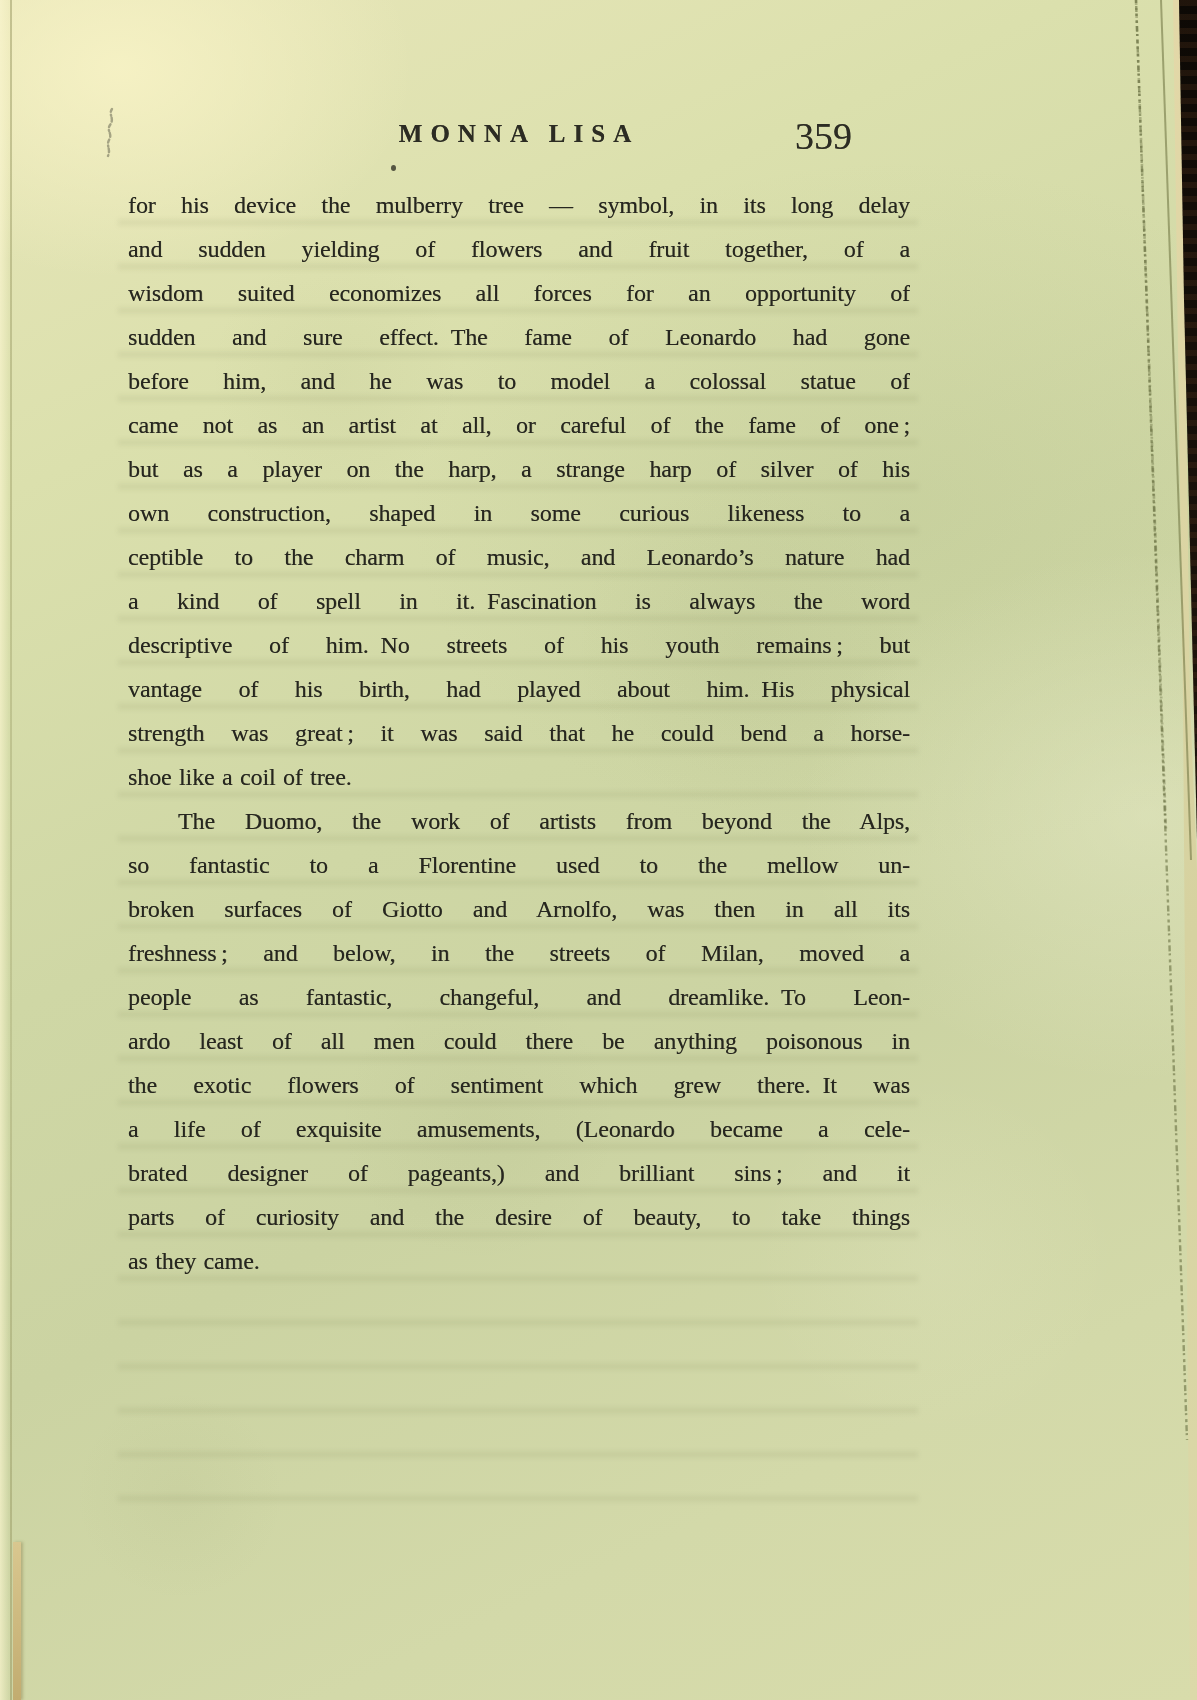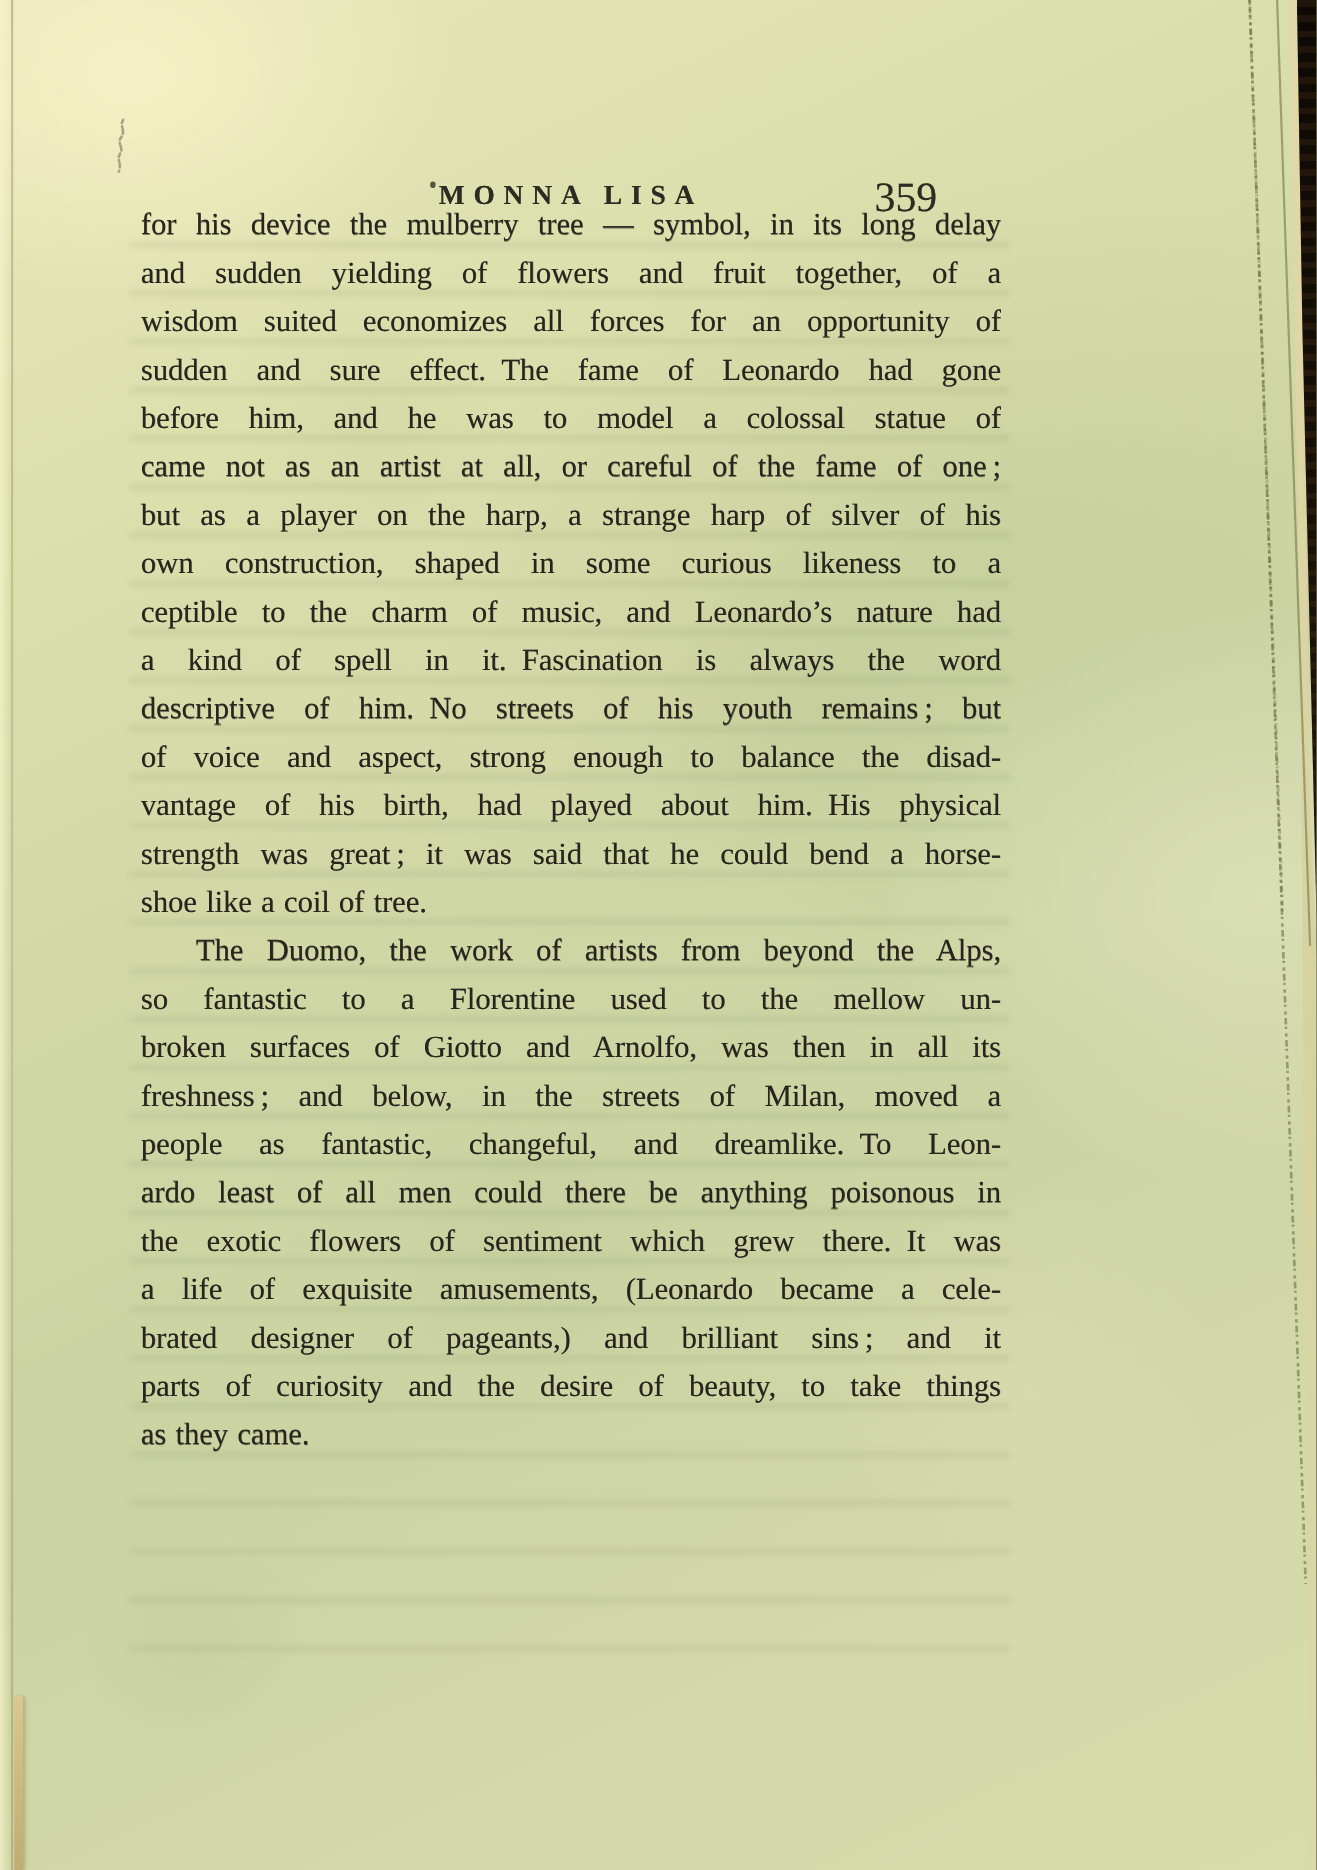--- a/index.html
+++ b/index.html
@@ -28,34 +28,33 @@
   }
   
   .bleed{
     position:absolute;left:118px;top:183px;width:800px;height:1330px;
     background:repeating-linear-gradient(to bottom, transparent 0 36px, rgba(105,112,72,.085) 36px 43px, transparent 43px 44px);
     filter:blur(2.2px);pointer-events:none;
   }
   .header{
     position:absolute;left:128px;top:120px;width:782px;height:40px;
     color:var(--ink);
-    margin-top:44px;
   }
   .running-title{
     position:absolute;left:0;right:0;text-align:center;
     font-size:25px;font-weight:bold;letter-spacing:8px;
     color:#2c2c23;text-shadow:0 0 .6px rgba(44,44,35,.7);
   }
   .page-number{
     position:absolute;right:58px;top:-6px;
     font-size:38px;color:#2c2c23;text-shadow:0 0 .5px rgba(44,44,35,.6);
   }
   .textblock{
     position:absolute;left:128px;top:183px;width:782px;
-    font-size:28px;line-height:44px;color:var(--ink);
+    font-size:24px;line-height:44px;color:var(--ink);
     text-shadow:.3px .3px .6px rgba(40,40,30,.55);
     letter-spacing:-0.1px;word-spacing:1.5px;
   }
   .line{
     height:44px;overflow:hidden;
     text-align:justify;text-align-last:justify;
   }
   .line.lastline{text-align-last:left;}
   .line.indent{text-indent:50px;}
   
@@ -116,21 +115,20 @@
         <div class="line">and sudden yielding of flowers and fruit together, of a</div>
         <div class="line">wisdom suited economizes all forces for an opportunity of</div>
         <div class="line">sudden and sure effect. The fame of Leonardo had gone</div>
         <div class="line">before him, and he was to model a colossal statue of</div>
         <div class="line">came not as an artist at all, or careful of the fame of one ;</div>
         <div class="line">but as a player on the harp, a strange harp of silver of his</div>
         <div class="line">own construction, shaped in some curious likeness to a</div>
         <div class="line">ceptible to the charm of music, and Leonardo’s nature had</div>
         <div class="line">a kind of spell in it. Fascination is always the word</div>
         <div class="line">descriptive of him. No streets of his youth remains ; but</div>
-        <div class="line">of voice and aspect, strong enough to balance the disad-</div>
         <div class="line">vantage of his birth, had played about him. His physical</div>
         <div class="line">strength was great ; it was said that he could bend a horse-</div>
         <div class="line lastline">shoe like a coil of tree.</div>
       </div>
       <div>
         <div class="line indent">The Duomo, the work of artists from beyond the Alps,</div>
         <div class="line">so fantastic to a Florentine used to the mellow un-</div>
         <div class="line">broken surfaces of Giotto and Arnolfo, was then in all its</div>
         <div class="line">freshness ; and below, in the streets of Milan, moved a</div>
         <div class="line">people as fantastic, changeful, and dreamlike. To Leon-</div>

